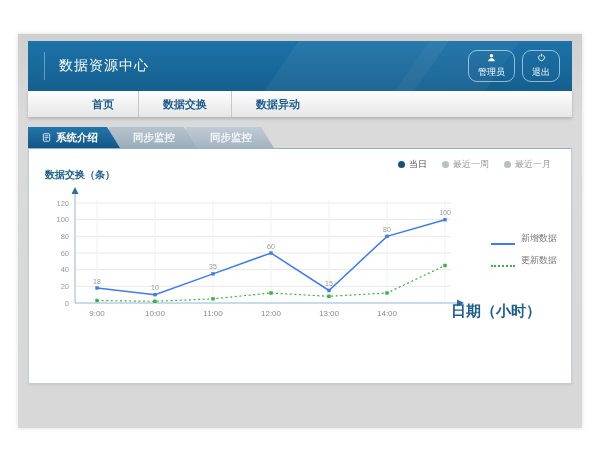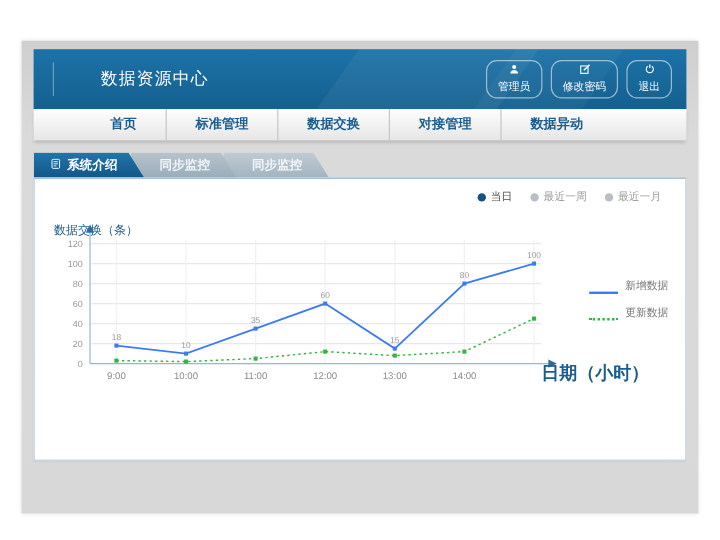--- a/index.html
+++ b/index.html
@@ -22,21 +22,21 @@
   .header .stripe{
     position:absolute;top:-20px;height:100px;width:150px;
     background:rgba(255,255,255,.05);transform:skewX(-35deg);
   }
   .stripe.s1{left:46%;} .stripe.s2{left:70%;width:90px;background:rgba(255,255,255,.04);}
   .logo{margin-left:22px;color:#fff;text-align:center;position:relative;line-height:1.1;}
   .logo-en{font-size:16px;font-weight:bold;letter-spacing:.5px;}
   .logo-accent{position:absolute;left:14px;top:1px;width:5px;height:3px;background:#e23c3c;border-radius:1px;transform:rotate(-25deg);}
   .logo-cn{font-size:12px;font-weight:bold;letter-spacing:2px;}
   .hdr-divider{width:1px;height:28px;background:rgba(255,255,255,.35);margin:0 14px 0 16px;}
-  .app-title{color:#fff;font-size:14px;letter-spacing:1px;margin-left:25px;}
+  .app-title{color:#fff;font-size:14px;letter-spacing:1px;}
   .user-area{margin-left:auto;margin-right:12px;display:flex;gap:7px;position:relative;z-index:2;}
   .pill{
     display:flex;align-items:center;gap:4px;color:#fff;font-size:9px;
     border:1px solid rgba(255,255,255,.55);border-radius:9px;padding:2px 9px;cursor:pointer;flex-direction:column;
   }
   .pill svg{display:block;}
   
   .navbar{
     position:absolute;left:10px;right:10px;top:57px;height:26px;
     background:linear-gradient(180deg,#fefefe,#e6e6e6);
@@ -61,21 +61,21 @@
   .card{
     position:absolute;left:10px;right:10px;top:114px;height:236px;
     background:#fff;border:1px solid #bfd0dc;border-top:1px solid #8fb3cc;
     box-sizing:border-box;box-shadow:0 1px 2px rgba(0,0,0,.08);
   }
   .radio-row{position:absolute;top:9px;right:20px;display:flex;gap:15px;align-items:center;}
   .radio{display:flex;align-items:center;gap:4px;font-size:9px;color:#9a9a9a;cursor:pointer;}
   .radio .dot{width:7px;height:7px;border-radius:50%;background:#b9bfc6;}
   .radio.selected .dot{background:#17517e;}
   .radio.selected{color:#4a4a4a;}
-  .y-title{position:absolute;top:36px;left:16px;font-size:10px;font-weight:normal;color:#1b5d8e;}
+  .y-title{position:absolute;top:19px;left:16px;font-size:10px;font-weight:bold;color:#1b5d8e;}
   .chart-svg{position:absolute;top:36px;left:12px;}
   .chart-svg text{font-family:"Liberation Sans","DejaVu Sans",sans-serif;}
   .x-axis-label{position:absolute;top:153px;right:30px;font-size:15px;font-weight:bold;color:#1b5d8e;}
   .legend{position:absolute;top:83px;right:14px;}
   .legend-row{display:flex;align-items:flex-end;gap:6px;font-size:9px;color:#777;margin-bottom:9px;cursor:pointer;}
   .sample{width:24px;height:0;border-top:2px solid #3d7bf5;}
   .sample.dotted{border-top-style:dotted;border-top-color:#33b540;}
   .note{position:absolute;left:28px;right:22px;top:206px;font-size:8.5px;color:#a3a3a3;letter-spacing:.2px;line-height:1.5;}
   .note-prefix{color:#e23c3c;}
 </style>
@@ -95,43 +95,32 @@
           <svg width="9" height="9" viewBox="0 0 10 10">
               <circle cx="5" cy="3.1" r="1.9" fill="#fff"></circle>
               <path d="M1.4 9.2c0-2.1 1.7-3.3 3.6-3.3s3.6 1.2 3.6 3.3z" fill="#fff"></path>
             </svg>
         </span>
         <span>管理员</span>
       </div>
       <div class="pill">
         <span>
           <svg width="9" height="9" viewBox="0 0 10 10">
-              <rect x="1" y="2.2" width="6.8" height="6.8" fill="none" stroke="#fff" stroke-width="1"></rect>
-              <path d="M4 6.2 L9.2 1" stroke="#fff" stroke-width="1.4"></path>
-            </svg>
-        </span>
-        <span>修改密码</span>
-      </div>
-      <div class="pill">
-        <span>
-          <svg width="9" height="9" viewBox="0 0 10 10">
               <path d="M3.1 2.5a3.3 3.3 0 1 0 3.8 0" fill="none" stroke="#fff" stroke-width="1"></path>
               <line x1="5" y1="0.8" x2="5" y2="4" stroke="#fff" stroke-width="1.2"></line>
             </svg>
         </span>
         <span>退出</span>
       </div>
     </div>
   </div>
 
   <div class="navbar">
     <div class="nav-item">首页</div>
-    <div class="nav-item">标准管理</div>
     <div class="nav-item">数据交换</div>
-    <div class="nav-item">对接管理</div>
     <div class="nav-item">数据异动</div>
   </div>
 
   <div class="tabs">
     <div class="tab active">
       <span>
         <svg width="9" height="9" viewBox="0 0 10 10">
             <rect x="1.5" y="0.8" width="7" height="8.4" rx="1" fill="none" stroke="#fff" stroke-width="0.9"></rect>
             <line x1="3" y1="3.1" x2="7" y2="3.1" stroke="#fff" stroke-width="0.8"></line>
             <line x1="3" y1="5" x2="7" y2="5" stroke="#fff" stroke-width="0.8"></line>

